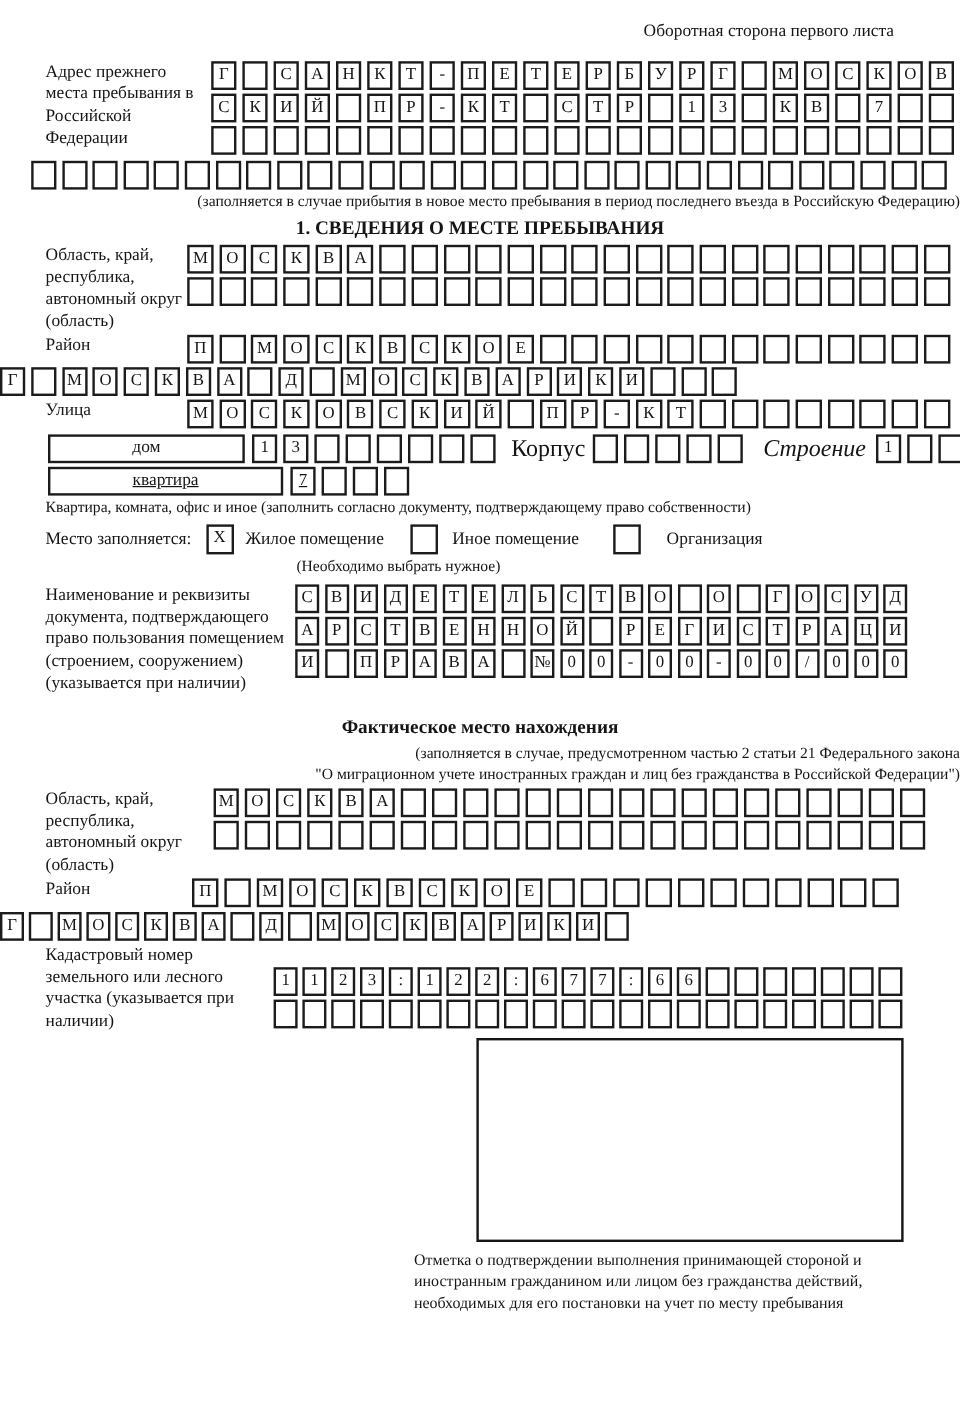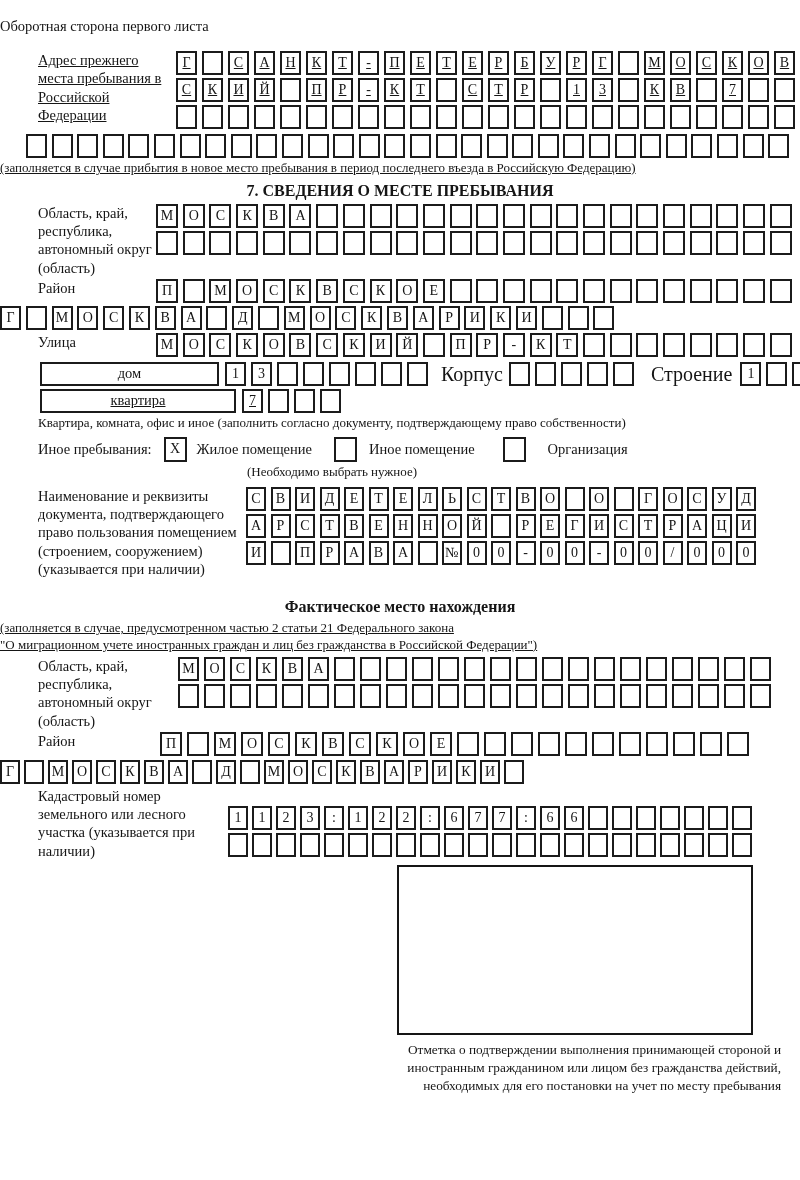--- a/index.html
+++ b/index.html
@@ -1,55 +1,55 @@
 <!DOCTYPE html>
 <html><head>
 <meta charset="utf-8">
 <style>
   html,body{margin:0;padding:0;background:#fff;}
   .page{
     position:relative;width:800px;height:1180px;background:#fff;color:#151515;
     font-family:"Liberation Serif","DejaVu Serif",serif;overflow:hidden;box-sizing:border-box;
     padding-top:18px;
   }
-  .hdr-note{padding-right:34px;font-size:14.5px;}
+  .hdr-note{text-align:right;padding-right:55px;font-size:14.5px;}
   .line{display:flex;align-items:flex-start;}
   .lbl{font-size:14.5px;line-height:1.26;}
   .ml38{margin-left:38px;}
   .w138{width:138px;flex:none;}
   .w118{width:118px;flex:none;}
   .w140{width:140px;flex:none;}
   .w122{width:122px;flex:none;}
   .w190{width:190px;flex:none;}
   .w200{width:200px;flex:none;}
   .stack{display:flex;flex-direction:column;}
   .boxes{display:flex;flex:none;}
   .stack .boxes{margin-bottom:3px;}
   .cell{
     flex:none;box-sizing:border-box;width:var(--cw,21px);height:24px;
     border:2px solid #1b1b1b;margin-right:var(--cg,5px);
     display:inline-flex;align-items:center;justify-content:center;
     font-size:14px;background:#fff;
   }
   .caption{font-size:13px;line-height:1.3;}
-  .center{text-align:left;text-decoration:underline;}
+  .center{text-align:right;}
   .sec-title{font-weight:bold;font-size:16px;text-align:center;margin:5px 0 4px 0;}
   .widebox{
     box-sizing:border-box;height:24px;border:2px solid #1b1b1b;flex:none;
     display:flex;align-items:center;justify-content:center;font-size:14.5px;
   }
   .inline-lbl{font-size:20px;line-height:24px;flex:none;}
   .ckbox{
     box-sizing:border-box;width:23px;height:25px;border:2px solid #1b1b1b;flex:none;
     display:inline-flex;align-items:center;justify-content:center;font-size:14px;
   }
   .stayline{display:flex;align-items:center;margin:5px 0 0 38px;font-size:14.5px;}
   .bigbox{box-sizing:border-box;margin:5px 0 0 397px;width:356px;height:170px;border:2px solid #151515;}
-  .confcap{width:436px;margin:6px 0 0 345px;text-align:right;font-size:13.3px;line-height:1.35;}
-  .mt2{margin-top:2px;}.mt3{margin-top:3px;}.mt4{margin-top:20px;}.mt5{margin-top:5px;}.mt6{margin-top:6px;}.mt16{margin-top:16px;text-decoration:underline;}
+  .confcap{width:436px;margin:6px 0 0 345px;text-align:left;font-size:13.3px;line-height:1.35;}
+  .mt2{margin-top:2px;}.mt3{margin-top:3px;}.mt4{margin-top:20px;}.mt5{margin-top:5px;}.mt6{margin-top:6px;}.mt16{margin-top:16px;}
   .padtop19{padding-top:19px;}
 </style>
 </head>
 <body>
 
 <div class="page">
 
   <div class="hdr-note">Оборотная сторона первого листа</div>
 
   <div class="line mt16">
@@ -162,21 +162,21 @@
       <span class="cell"></span>
       <span class="cell"></span>
       <span class="cell"></span>
       <span class="cell"></span>
       <span class="cell"></span>
       <span class="cell"></span>
       <span class="cell"></span>
     </div>
   <div class="caption center mt2">(заполняется в случае прибытия в новое место пребывания в период последнего въезда в Российскую Федерацию)</div>
 
-  <div class="sec-title">7. СВЕДЕНИЯ О МЕСТЕ ПРЕБЫВАНИЯ</div>
+  <div class="sec-title">1. СВЕДЕНИЯ О МЕСТЕ ПРЕБЫВАНИЯ</div>
 
   <div class="line">
     <div class="lbl ml38 w118">Область, край, республика, автономный округ (область)</div>
     <div class="stack">
       <div class="boxes" style="--cw:22px;--cg:4.7px">
           <span class="cell">М</span>
           <span class="cell">О</span>
           <span class="cell">С</span>
           <span class="cell">К</span>
           <span class="cell">В</span>
@@ -312,61 +312,61 @@
         <span class="cell"></span>
         <span class="cell"></span>
         <span class="cell"></span>
         <span class="cell"></span>
         <span class="cell"></span>
         <span class="cell"></span>
       </div>
   </div>
 
   <div class="line mt5" style="margin-left:40px;">
-    <div class="widebox" style="width:179px;margin-right:6px;">дом</div>
+    <div class="widebox" style="width:164px;margin-right:6px;">дом</div>
     <div class="boxes" style="--cw:21px;--cg:5px">
         <span class="cell">1</span>
         <span class="cell">3</span>
         <span class="cell"></span>
         <span class="cell"></span>
         <span class="cell"></span>
         <span class="cell"></span>
         <span class="cell"></span>
         <span class="cell"></span>
       </div>
     <div class="inline-lbl" style="margin:0 6px 0 8px;">Корпус</div>
     <div class="boxes" style="--cw:21px;--cg:5px">
         <span class="cell"></span>
         <span class="cell"></span>
         <span class="cell"></span>
         <span class="cell"></span>
         <span class="cell"></span>
       </div>
-    <div class="inline-lbl" style="margin:0 8px 0 12px;">Строение</div>
+    <div class="inline-lbl" style="margin:0 8px 0 12px;font-style:italic;">Строение</div>
     <div class="boxes" style="--cw:21px;--cg:5px">
         <span class="cell">1</span>
         <span class="cell"></span>
         <span class="cell"></span>
         <span class="cell"></span>
       </div>
   </div>
 
   <div class="line mt3" style="margin-left:40px;text-decoration:underline;">
     <div class="widebox" style="width:196px;margin-right:6px;">квартира</div>
     <div class="boxes" style="--cw:21px;--cg:5px">
         <span class="cell">7</span>
         <span class="cell"></span>
         <span class="cell"></span>
         <span class="cell"></span>
       </div>
   </div>
   <div class="caption ml38 mt2">Квартира, комната, офис и иное (заполнить согласно документу, подтверждающему право собственности)</div>
 
   <div class="stayline">
-    <span>Иное пребывания:</span>
+    <span>Место заполняется:</span>
     <span class="ckbox" style="margin:0 10px 0 12px;">X</span>
     <span>Жилое помещение</span>
     <span class="ckbox" style="margin:0 12px 0 22px;"></span>
     <span>Иное помещение</span>
     <span class="ckbox" style="margin:0 22px 0 28px;"></span>
     <span>Организация</span>
   </div>
   <div class="caption" style="margin:2px 0 0 247px;">(Необходимо выбрать нужное)</div>
 
   <div class="line mt6">

